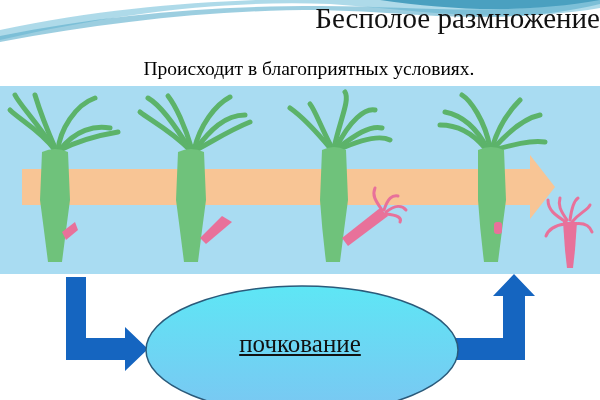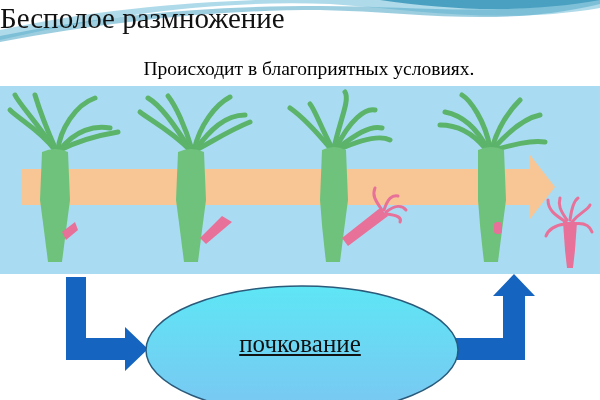--- a/index.html
+++ b/index.html
@@ -1,18 +1,18 @@
 <!DOCTYPE html>
 <html><head>
 <meta charset="utf-8">
 <style>
   html, body { margin:0; padding:0; }
   body { width:600px; height:400px; overflow:hidden; background:#ffffff; position:relative; font-family:"Liberation Serif", "DejaVu Serif", serif; }
   .header-swoosh { position:absolute; left:0; top:0; width:600px; height:60px; }
-  .title { position:absolute; left:0; width:600px; top:2px; text-align:left; font-size:29px; color:#111; }
+  .title { position:absolute; left:0; width:600px; top:2px; text-align:right; font-size:29px; color:#111; }
   .subtitle { position:absolute; left:0; width:600px; top:58px; text-align:center; font-size:19.5px; color:#000000; padding-left:18px; box-sizing:border-box; }
   .panel { position:absolute; left:0; top:86px; width:600px; height:188px; background:#a9dcf2; }
   .diagram-svg { position:absolute; left:0; top:0; width:600px; height:400px; }
   .budding-label { position:absolute; left:150px; top:330px; width:300px; text-align:center; font-size:25px; color:#111;text-decoration:underline; }
 </style>
 </head>
 <body>
 
 <svg class="header-swoosh" viewBox="0 0 600 60" preserveAspectRatio="none">
   <path d="M0,30 C120,5 220,0 330,-2 L600,-2 L600,8 C500,25 420,10 330,4 C230,0 120,12 0,40 Z" fill="#8ccbe0" opacity="0.7"></path>

